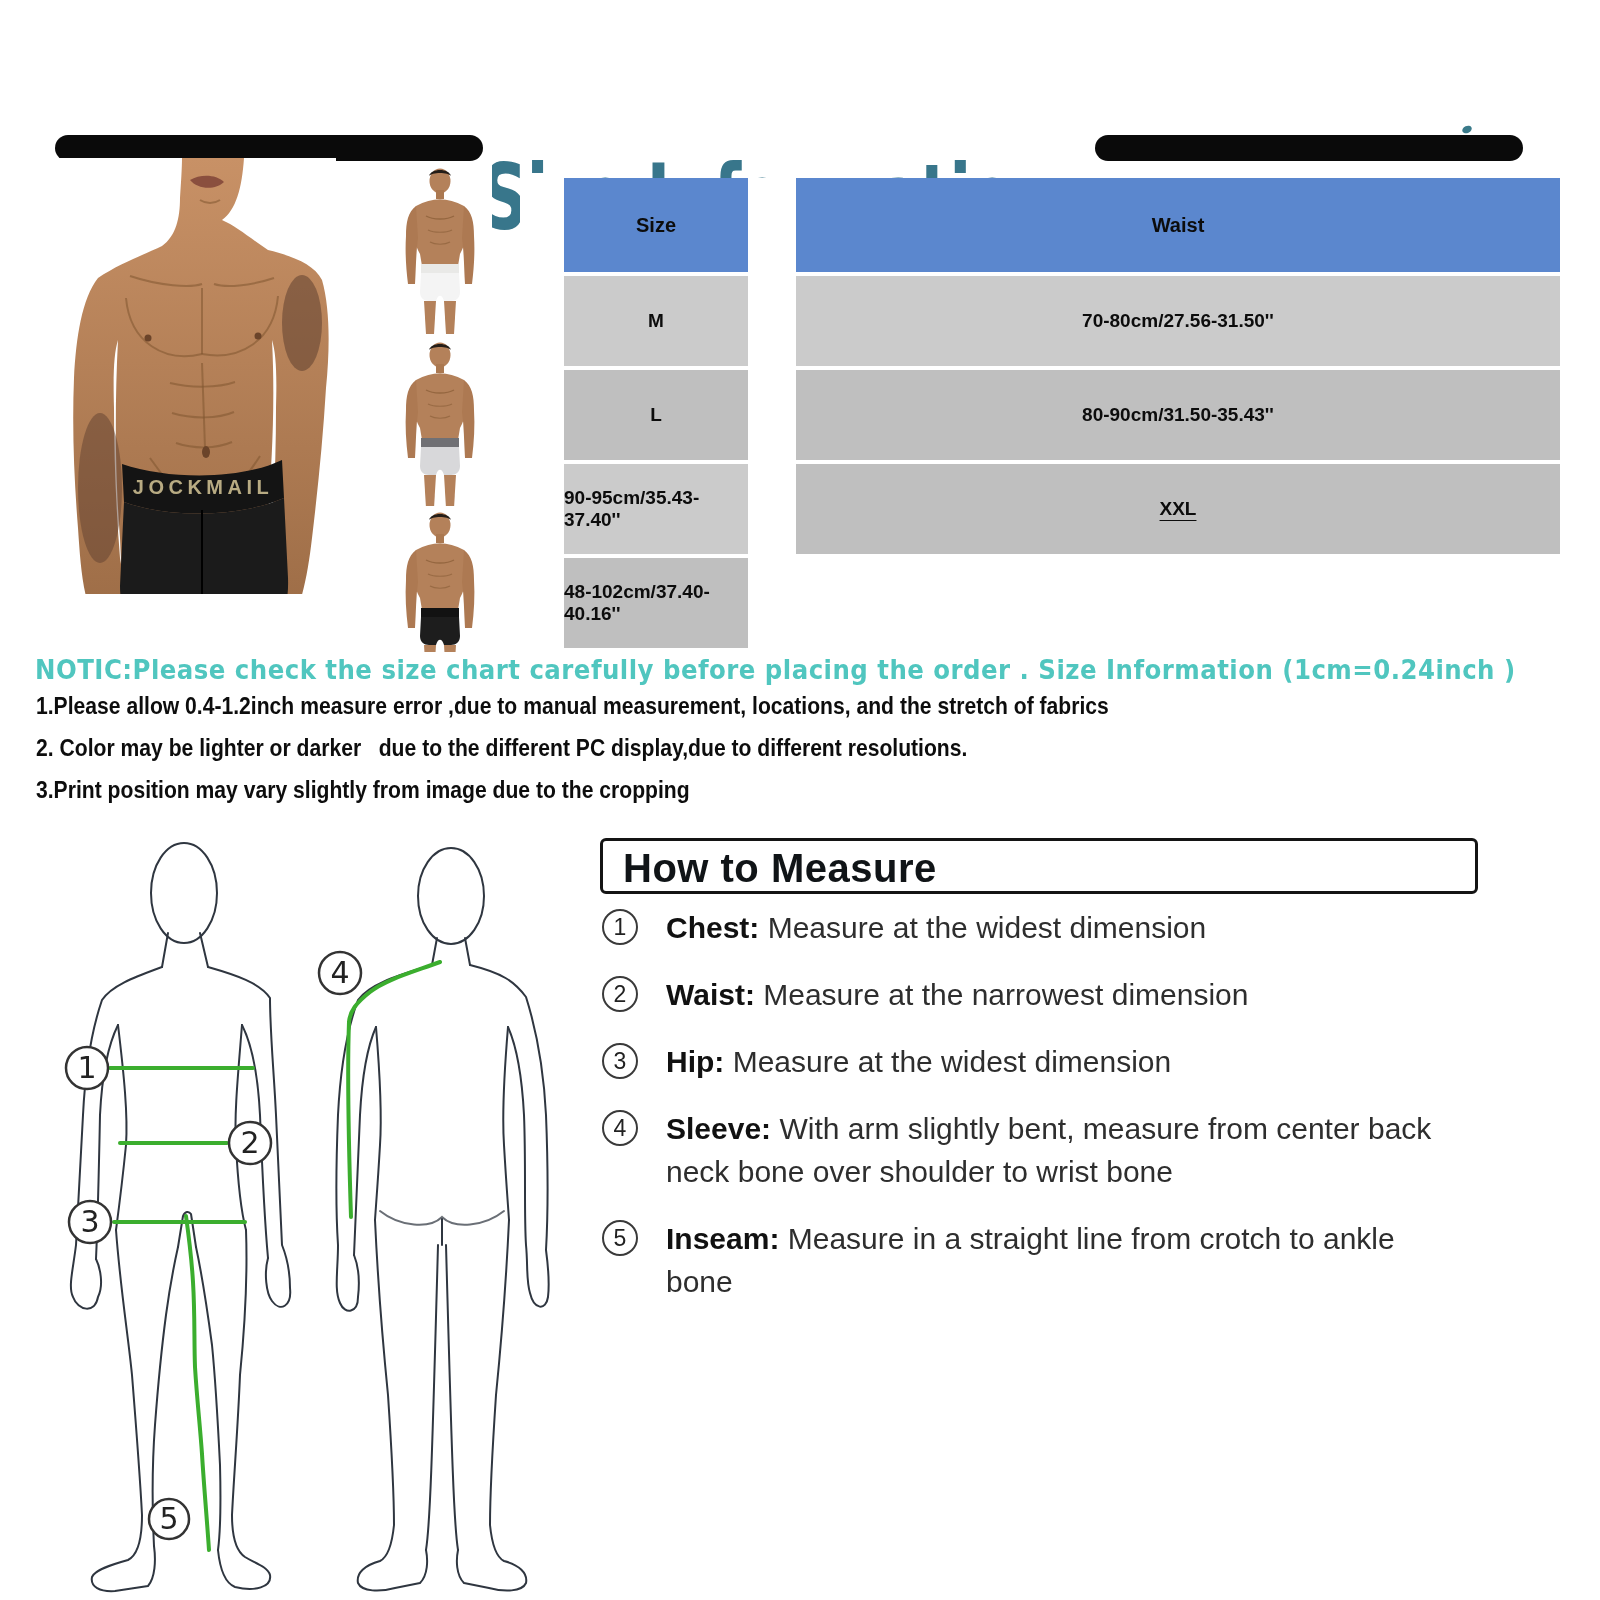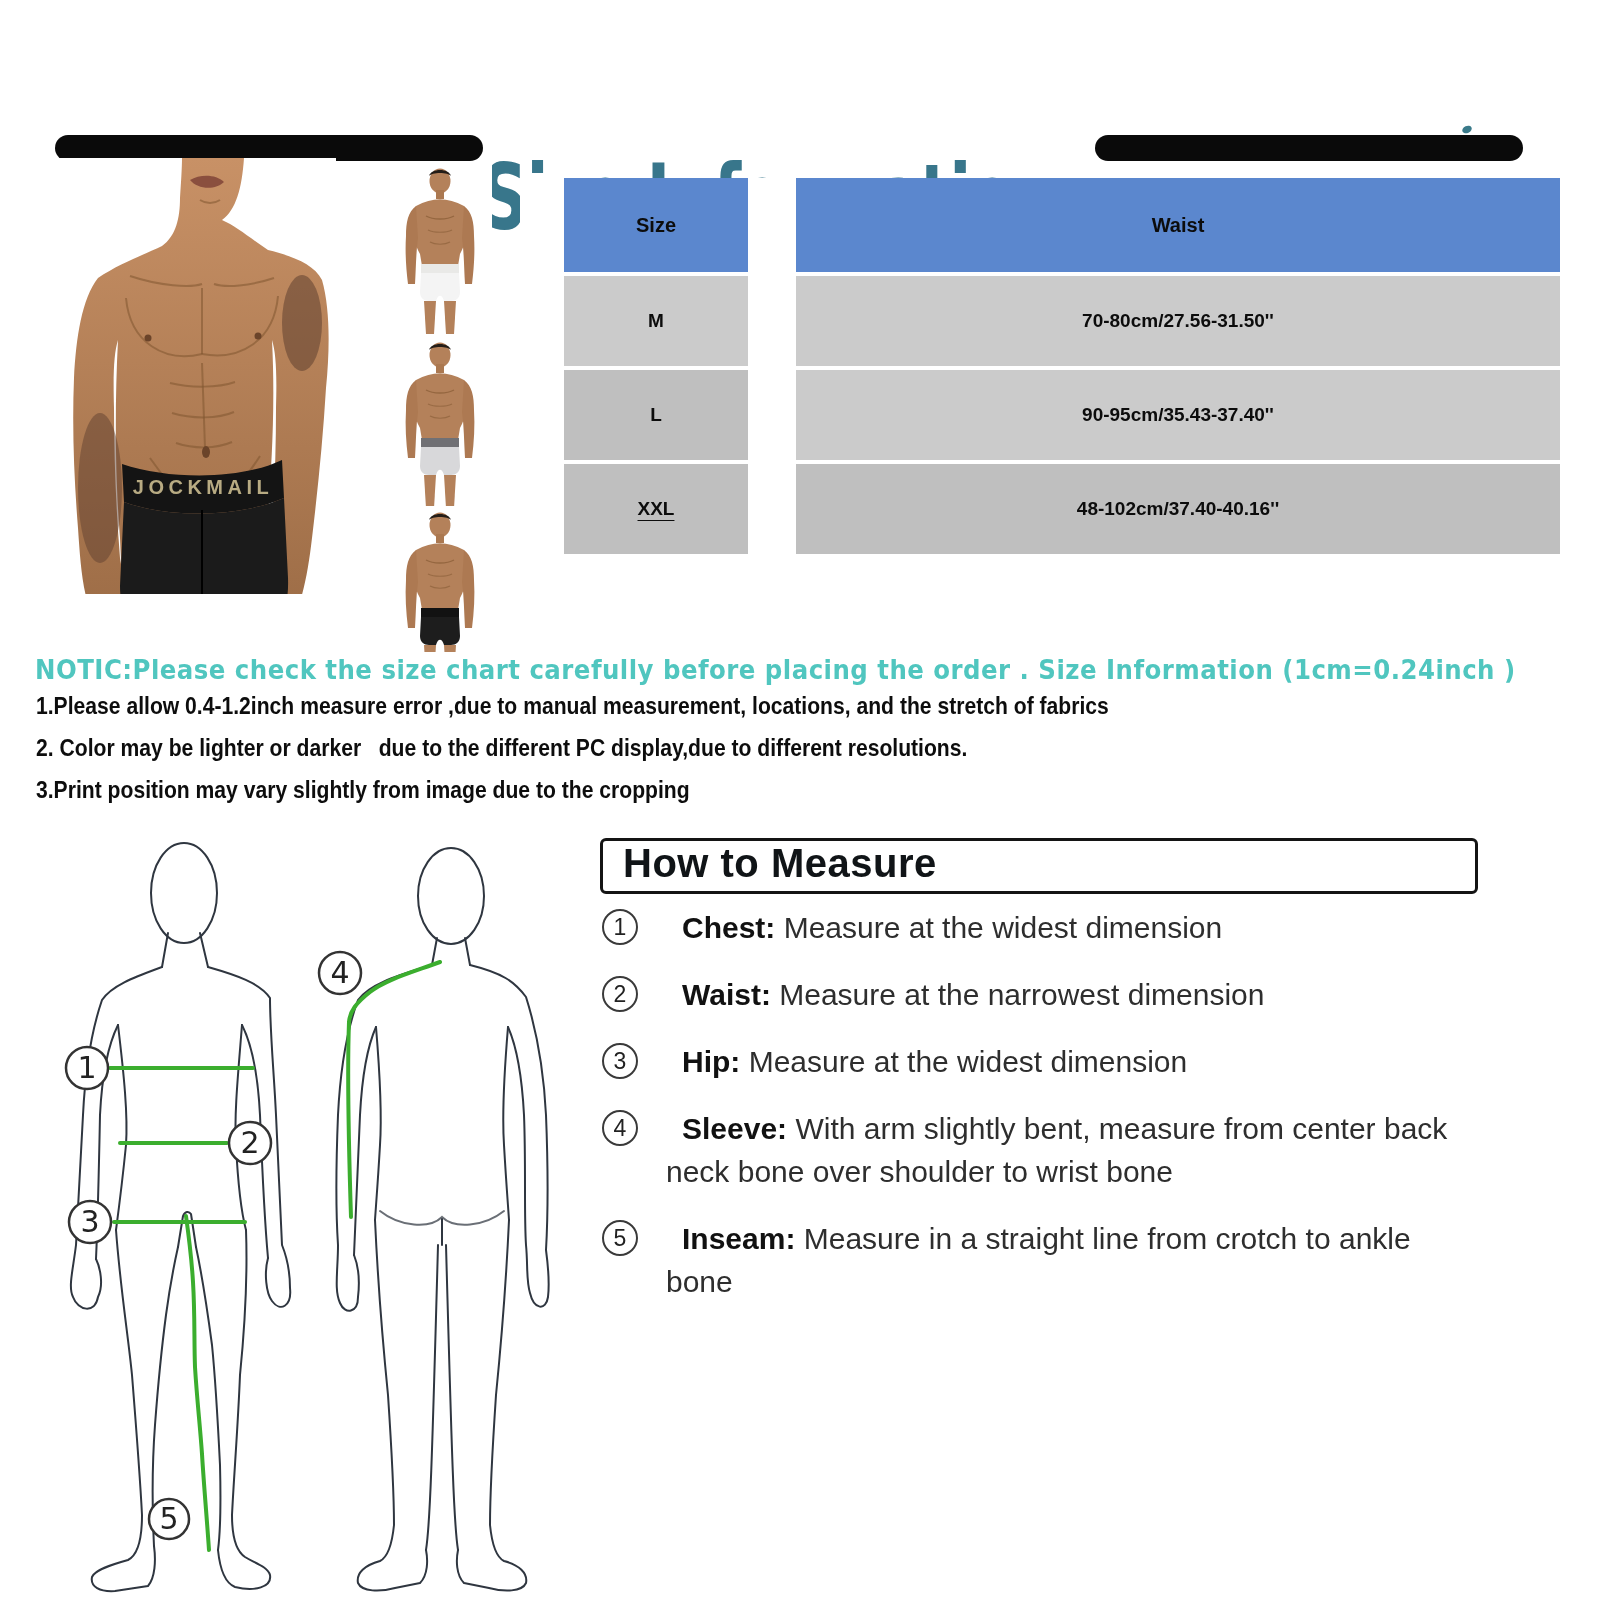--- a/index.html
+++ b/index.html
@@ -56,33 +56,33 @@
   .thumb-1{top:164px;height:170px;}
   .thumb-2{top:338px;height:168px;}
   .thumb-3{top:508px;height:144px;}
   .thumb.white{--boxer:#f4f4f4;--band:#e9e9e7;}
   .thumb.gray {--boxer:#d8d8da;--band:#707074;}
   .thumb.black{--boxer:#1d1d1d;--band:#121212;}
 
   
   .measure-box{
     position:absolute;left:600px;top:838px;width:878px;height:56px;
-    border:3px solid #141414;border-radius:6px;display:flex;align-items:flex-start;
+    border:3px solid #141414;border-radius:6px;display:flex;align-items:flex-end;
     padding-left:20px;box-sizing:border-box;
   }
   .measure-title{font-size:40px;font-weight:800;color:#101417;letter-spacing:.5px;}
   .steps{position:absolute;left:602px;top:906px;width:900px;}
   .step{display:flex;align-items:flex-start;margin-bottom:24px;}
   .step-num{
     flex:0 0 36px;height:36px;margin-top:3px;border:2px solid #3a3a3a;border-radius:50%;
     display:flex;align-items:center;justify-content:center;font-size:23px;color:#222;
     box-sizing:border-box;background:#fff;
   }
   .step-body{margin-left:28px;width:800px;font-size:30px;line-height:43px;color:#2e2e2e;}
-  .step-label{font-weight:700;color:#111;margin-left:16px;}
+  .step-label{font-weight:700;color:#111;}
 
   
   .diagram{left:40px;top:815px;}
   .outline{fill:none;stroke:#2f3640;stroke-width:2;stroke-linecap:round;stroke-linejoin:round;}
   .outline-soft{fill:none;stroke:#6a6f76;stroke-width:2;stroke-linecap:round;}
   .gline{fill:none;stroke:#3bae2e;stroke-width:4;stroke-linecap:round;stroke-linejoin:round;}
   .marker{fill:#ffffff;stroke:#333;stroke-width:2.5;}
   .marker-txt{font-family:"DejaVu Sans",sans-serif;font-size:30px;fill:#222;}
 
   .muscle{fill:none;stroke:#80552f;stroke-width:2;opacity:.55;}
@@ -182,20 +182,21 @@
 </div>
 
 <div class="size-table">
   <div class="cell th">Size</div>
   <div class="cell th">Waist</div>
 
   <div class="cell td row-a">M</div>
   <div class="cell td row-a">70-80cm/27.56-31.50''</div>
 
   <div class="cell td row-b">L</div>
+  <div class="cell td row-b">80-90cm/31.50-35.43''</div>
 
   <div class="cell td row-a">90-95cm/35.43-37.40''</div>
 
   <div class="cell td row-b">
     <span class="wavy">XXL</span>
   </div>
   <div class="cell td row-b">48-102cm/37.40-40.16''</div>
 </div>
 
 <div class="notice">NOTIC:Please check the size chart carefully before placing the order . Size Information (1cm=0.24inch )</div>

